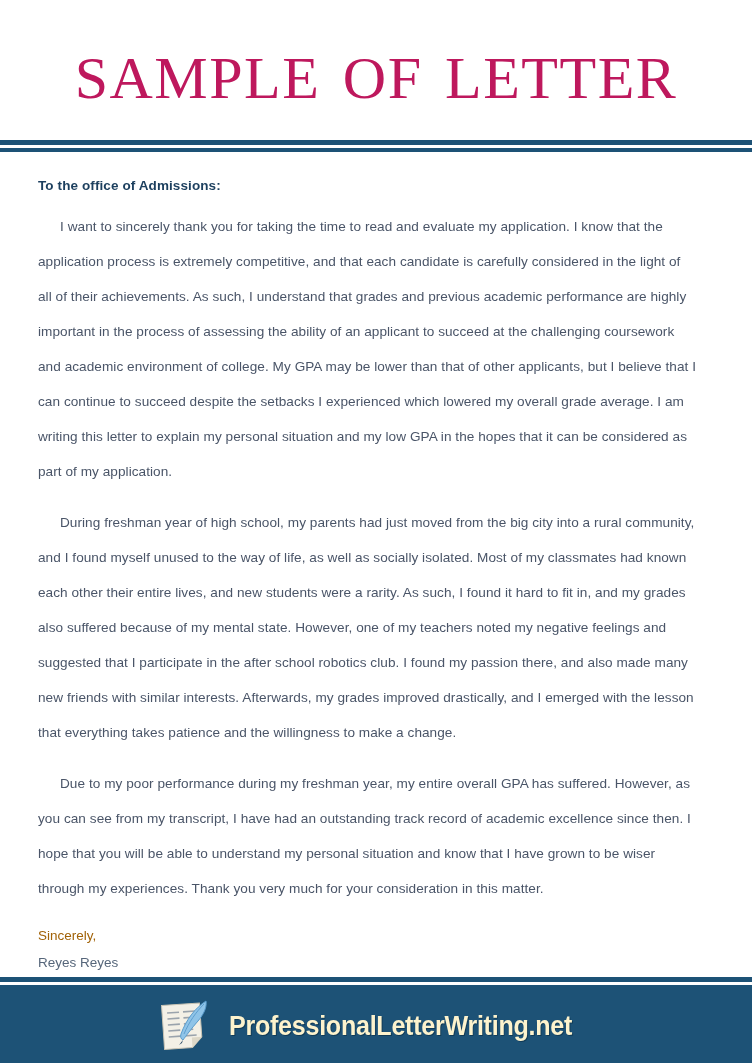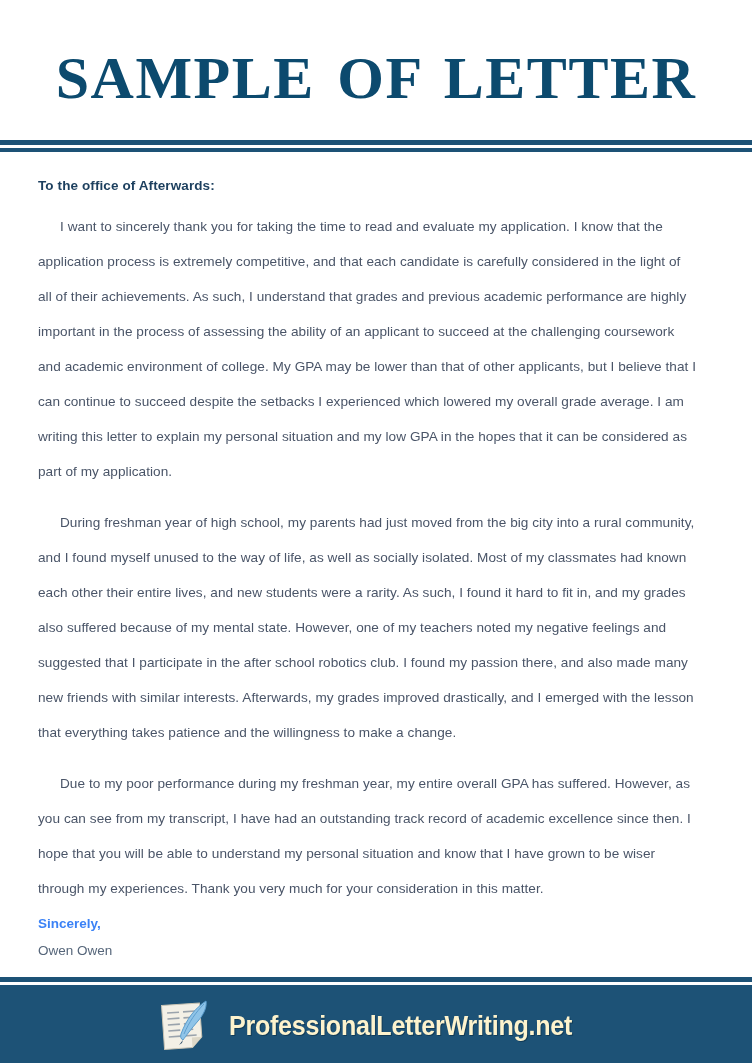--- a/index.html
+++ b/index.html
@@ -27,25 +27,25 @@
   }
 
   
   .title-block {
     padding: 48px 28px 0 28px;
     text-align: center;
   }
   .doc-title {
     margin: 0;
     font-family: "Liberation Serif", "DejaVu Serif", serif;
-    font-weight: 700;
+    font-weight: 400;
     font-size: 60px;
     line-height: 1.03;
     letter-spacing: 1.5px;
-    color: #0c4a6e;
+    color: #be185d;
     text-transform: uppercase;
     word-spacing: 6px;
   }
   .doc-title .line {
     display: block;
     white-space: nowrap;
   }
 
   
   .rule-group {
@@ -82,23 +82,23 @@
     color: #4a5568;
     margin: 0;
     text-indent: 22px;
     letter-spacing: 0.05px;
   }
   .para + .para {
     margin-top: 16px;
   }
   .closing {
     font-size: 13.5px;
-    font-weight: 700;
-    color: #3b82f6;
-    margin: 10px 0 0 0;
+    font-weight: 400;
+    color: #a16207;
+    margin: 22px 0 0 0;
   }
   .signer {
     font-size: 13.5px;
     color: #56667a;
     margin: 12px 0 0 0;
   }
 
   
   .footer-wrap {
     margin-top: auto;
@@ -140,26 +140,26 @@
     </h1>
   </div>
 
   <div class="rule-group">
     <div class="rule rule-thick"></div>
     <div class="rule-gap"></div>
     <div class="rule rule-thin"></div>
   </div>
 
   <div class="letter">
-    <p class="salutation">To the office of Afterwards:</p>
+    <p class="salutation">To the office of Admissions:</p>
     <p class="para">I want to sincerely thank you for taking the time to read and evaluate my application. I know that the application process is extremely competitive, and that each candidate is carefully considered in the light of all of their achievements. As such, I understand that grades and previous academic performance are highly important in the process of assessing the ability of an applicant to succeed at the challenging coursework and academic environment of college. My GPA may be lower than that of other applicants, but I believe that I can continue to succeed despite the setbacks I experienced which lowered my overall grade average. I am writing this letter to explain my personal situation and my low GPA in the hopes that it can be considered as part of my application.</p>
     <p class="para">During freshman year of high school, my parents had just moved from the big city into a rural community, and I found myself unused to the way of life, as well as socially isolated. Most of my classmates had known each other their entire lives, and new students were a rarity. As such, I found it hard to fit in, and my grades also suffered because of my mental state. However, one of my teachers noted my negative feelings and suggested that I participate in the after school robotics club. I found my passion there, and also made many new friends with similar interests. Afterwards, my grades improved drastically, and I emerged with the lesson that everything takes patience and the willingness to make a change.</p>
     <p class="para">Due to my poor performance during my freshman year, my entire overall GPA has suffered. However, as you can see from my transcript, I have had an outstanding track record of academic excellence since then. I hope that you will be able to understand my personal situation and know that I have grown to be wiser through my experiences. Thank you very much for your consideration in this matter.</p>
     <p class="closing">Sincerely,</p>
-    <p class="signer">Owen Owen</p>
+    <p class="signer">Reyes Reyes</p>
   </div>
 
   <div class="footer-wrap">
     <div class="rule-group bottom">
       <div class="rule rule-thick"></div>
       <div class="rule-gap"></div>
       <div class="rule rule-thin"></div>
     </div>
 
     <div class="footer-bar">

